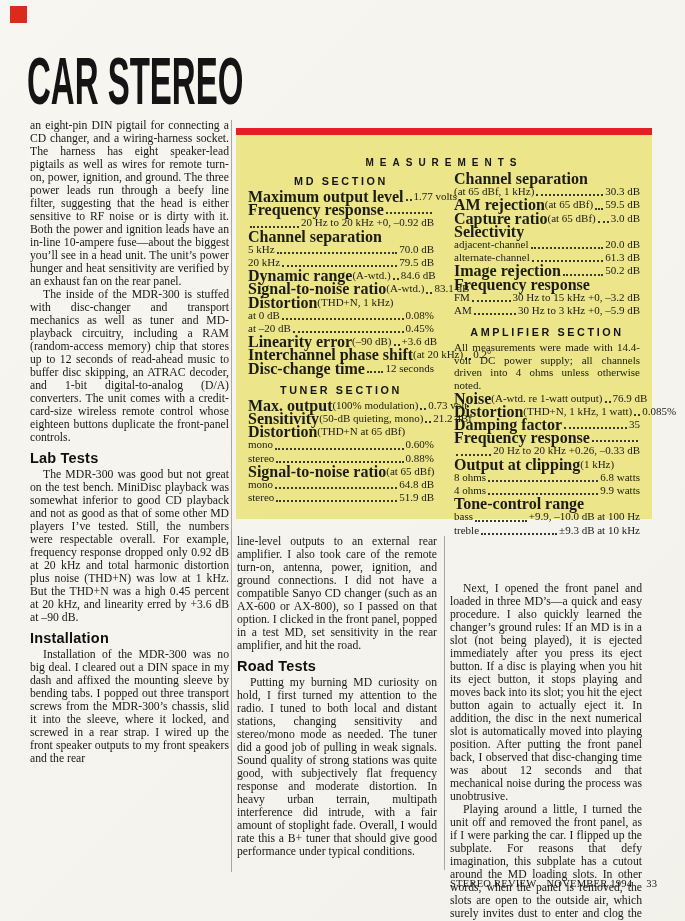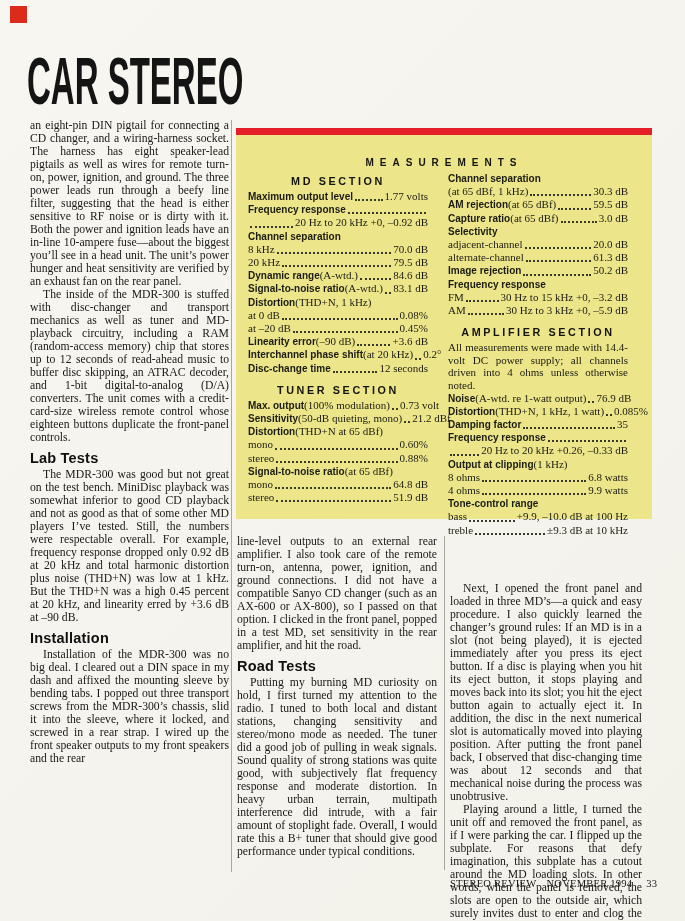--- a/index.html
+++ b/index.html
@@ -24,27 +24,27 @@
   .body-p{margin:0;text-indent:13px;}
   .body-p.noindent{text-indent:0;}
   .col-head{font-family:"Liberation Sans",sans-serif;font-weight:700;font-size:14.5px;
             letter-spacing:0.2px;margin:8px 0 3px;color:#101010;text-align:left;}
 
   
   .mbox{position:absolute;left:236px;top:128px;width:416px;height:391px;background:#ece58a;}
   .mbar{height:7px;width:100%;background:#e51f27;}
   .mtitle{text-align:center;font-family:"Liberation Sans",sans-serif;font-weight:700;
           font-size:10px;letter-spacing:6px;color:#15150f;margin-top:22px;}
-  .mcols{display:flex;gap:20px;padding:4px 24px 0 12px;}
+  .mcols{display:flex;gap:20px;padding:4px 12px 0 12px;}
   .mcol{flex:1;min-width:0;}
   .m-section{text-align:center;font-family:"Liberation Sans",sans-serif;font-weight:700;
              font-size:10.8px;letter-spacing:2.6px;color:#15150f;margin:9px 0 3px;}
   .m-section.first{margin-top:3px;}
   .m-row{display:flex;align-items:flex-end;font-size:11px;line-height:13.2px;color:#1c1c12;}
-  .m-row .b{font-family:Liberation Sans, sans-serif;font-weight:700;font-size:10px;white-space:nowrap;}
+  .m-row .b{font-family:Liberation Serif, serif;font-weight:700;font-size:16px;white-space:nowrap;}
   .m-row .q{white-space:nowrap;}
   .m-row .l{white-space:nowrap;}
   .m-row .dots{flex:1;min-width:6px;border-bottom:2px dotted #3a3a2c;margin:0 2px 2px 2px;}
   .m-row .v{white-space:nowrap;}
   .m-note{font-size:11px;line-height:12.6px;text-align:justify;color:#1c1c12;}
 
   .footer{position:absolute;left:450px;top:878px;width:200px;font-size:10.6px;
           letter-spacing:0.2px;color:#161616;white-space:nowrap;}
   .footer .sep{display:inline-block;width:10px;}
   .footer .pg{margin-left:14px;margin-top:16px;}
@@ -86,21 +86,21 @@
             <span class="dots"></span>
           </div>
           <div class="m-row">
             <span class="dots"></span>
             <span class="v">20 Hz to 20 kHz +0, –0.92 dB</span>
           </div>
           <div class="m-row">
             <span class="b">Channel separation</span>
           </div>
           <div class="m-row">
-            <span class="l">8 kHz</span>
+            <span class="l">5 kHz</span>
             <span class="dots"></span>
             <span class="v">70.0 dB</span>
           </div>
           <div class="m-row">
             <span class="l">20 kHz</span>
             <span class="dots"></span>
             <span class="v">79.5 dB</span>
           </div>
           <div class="m-row">
             <span class="b">Dynamic range</span>

